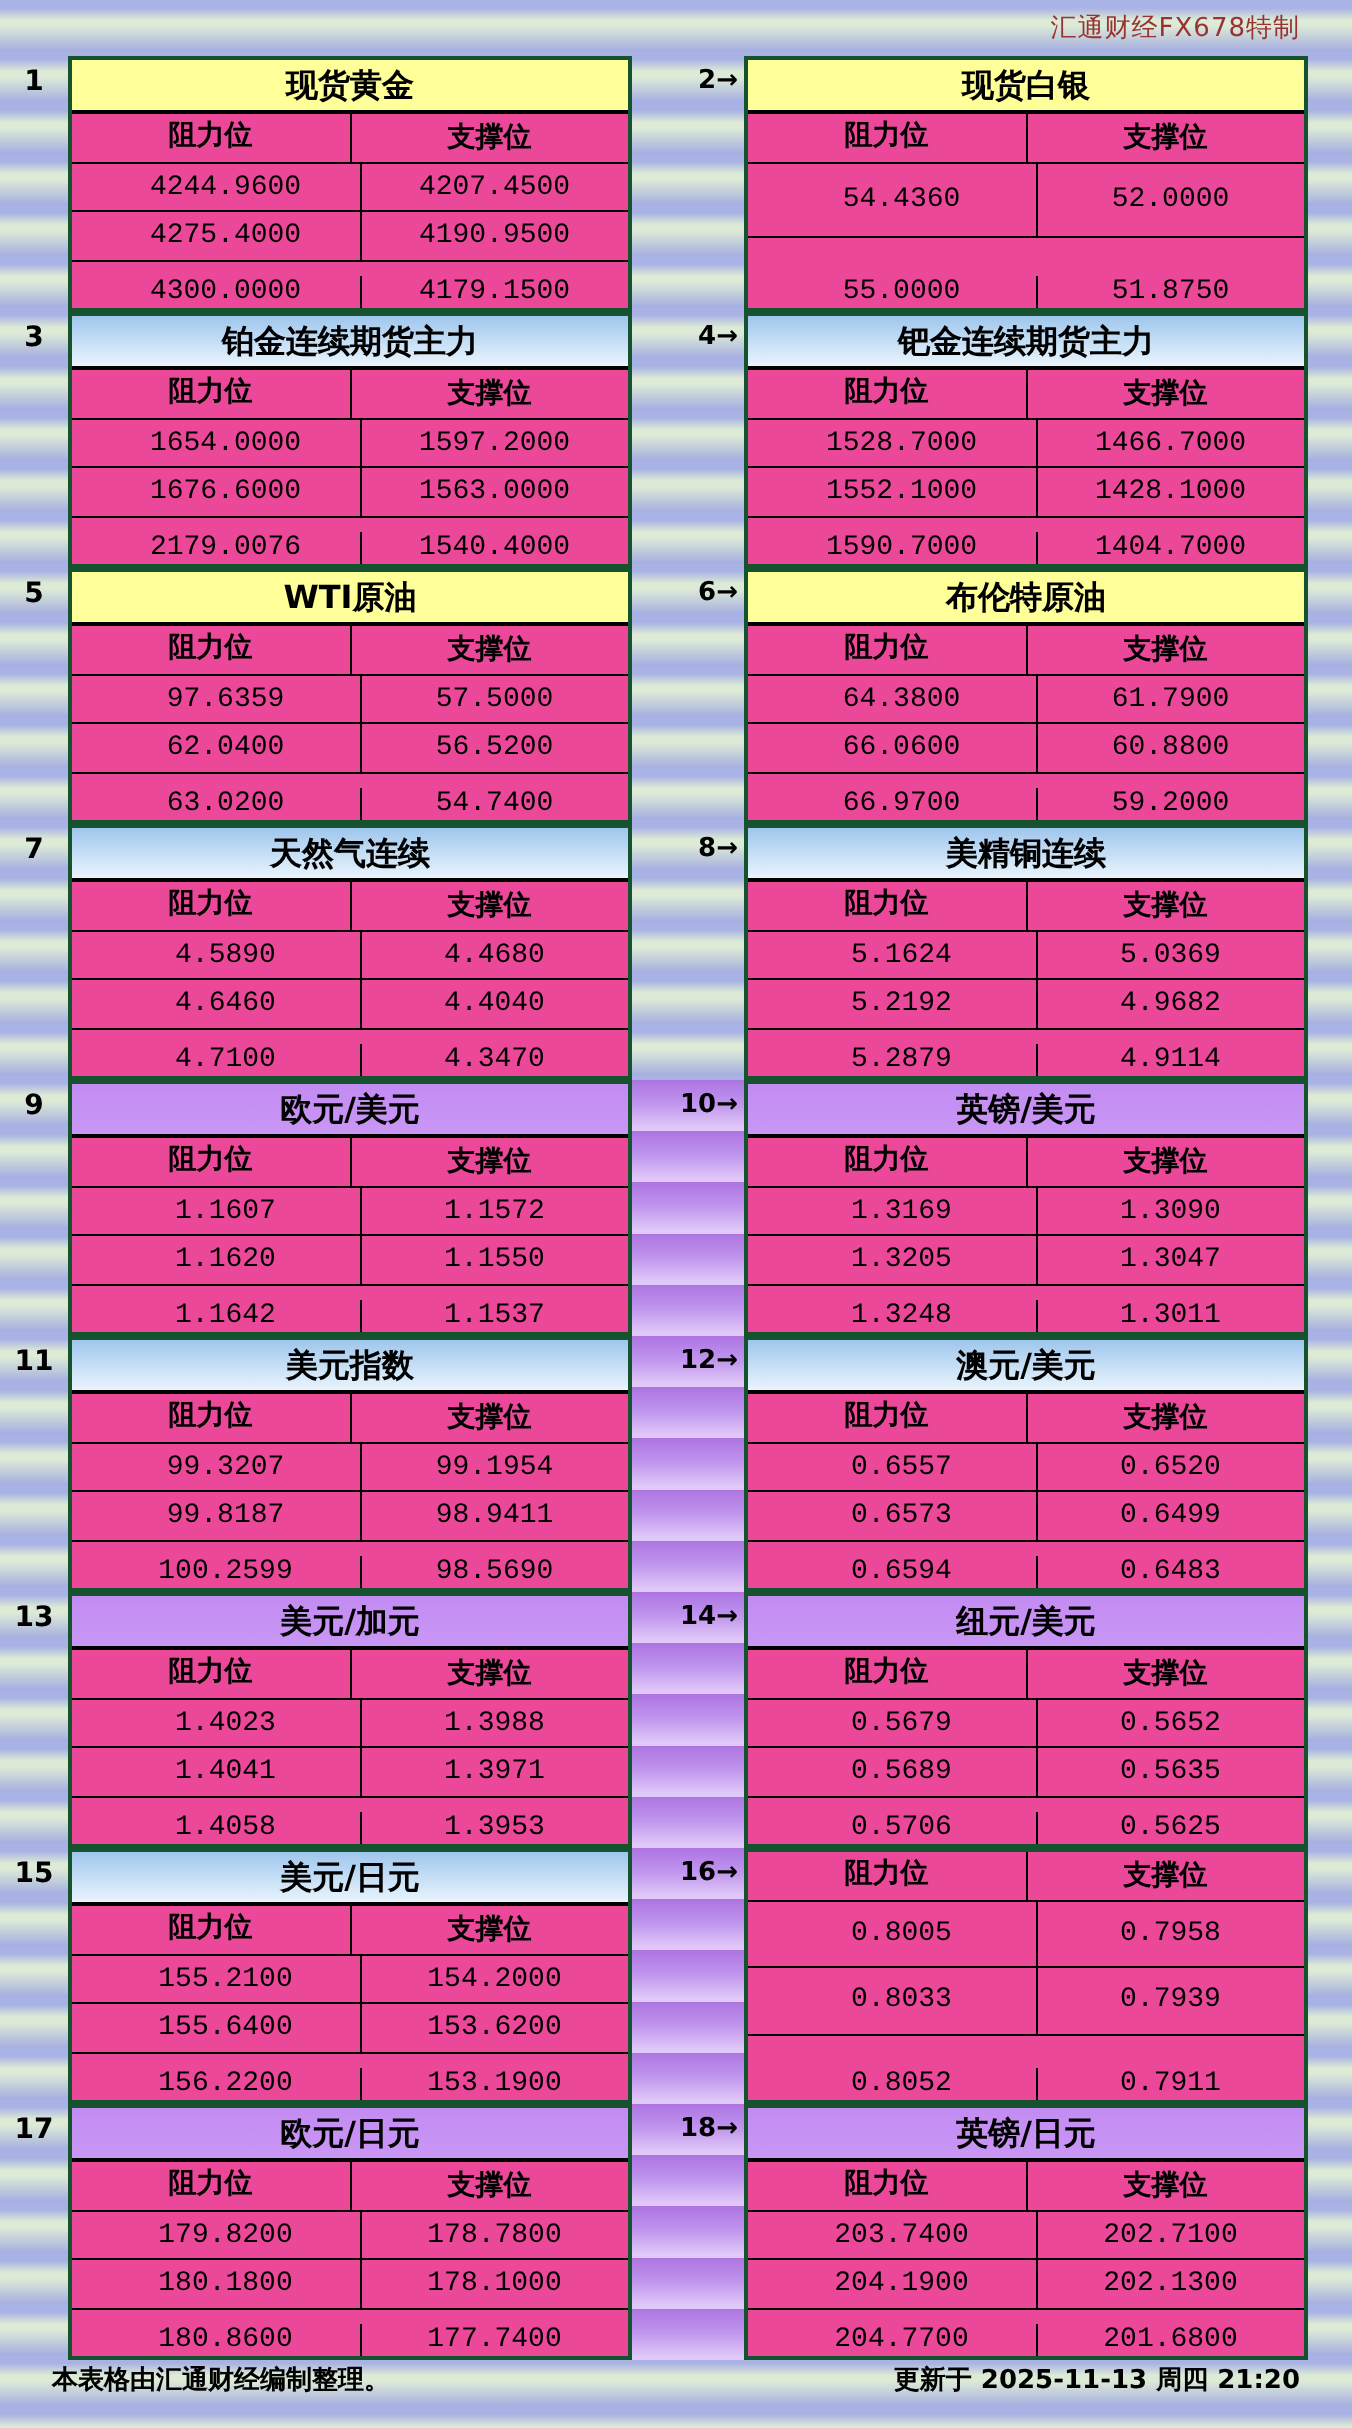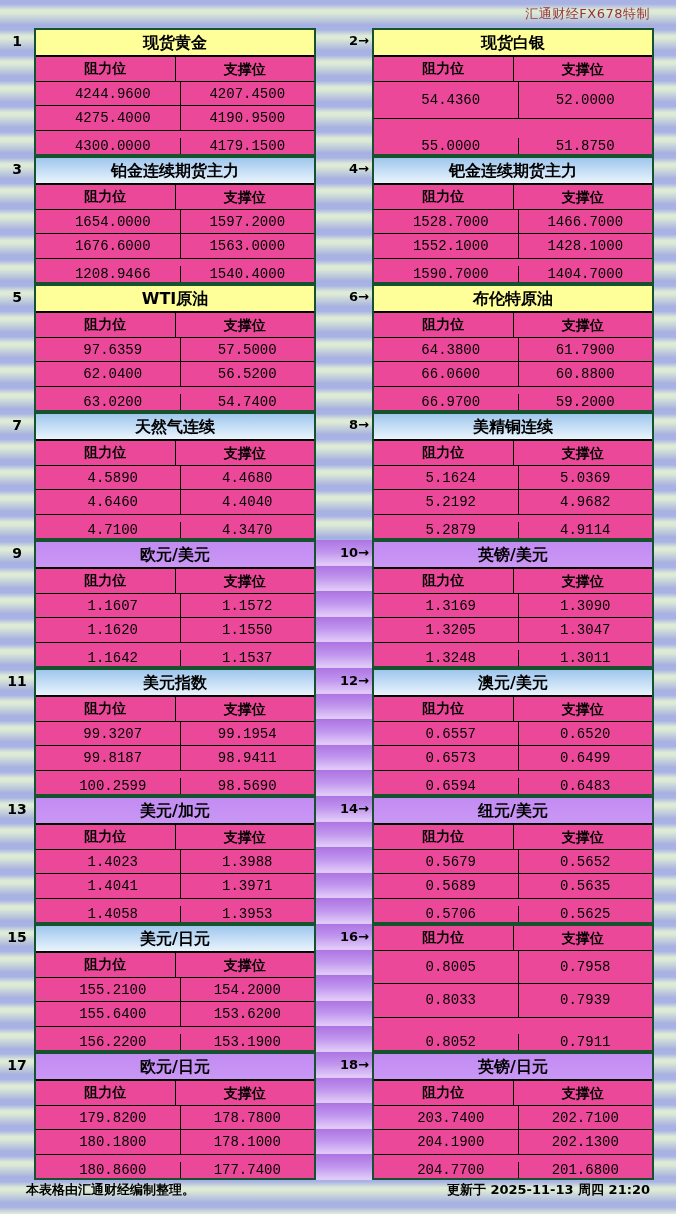--- a/index.html
+++ b/index.html
@@ -130,21 +130,21 @@
       </div>
       <div class="trow">
         <div class="vcell">1654.0000</div>
         <div class="vcell">1597.2000</div>
       </div>
       <div class="trow">
         <div class="vcell">1676.6000</div>
         <div class="vcell">1563.0000</div>
       </div>
       <div class="trow">
-        <div class="vcell">1208.9466</div>
+        <div class="vcell">2179.0076</div>
         <div class="vcell">1540.4000</div>
       </div>
     </div>
 
     <div class="gutter">
       <span class="gutter-label">4→</span>
     </div>
 
     <div class="mini-table side-right">
       <div class="tbl-title theme-blue">钯金连续期货主力</div>

